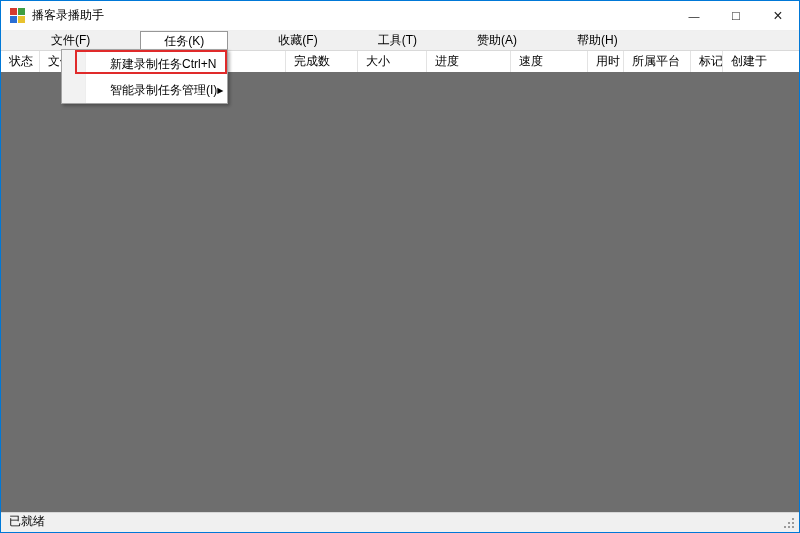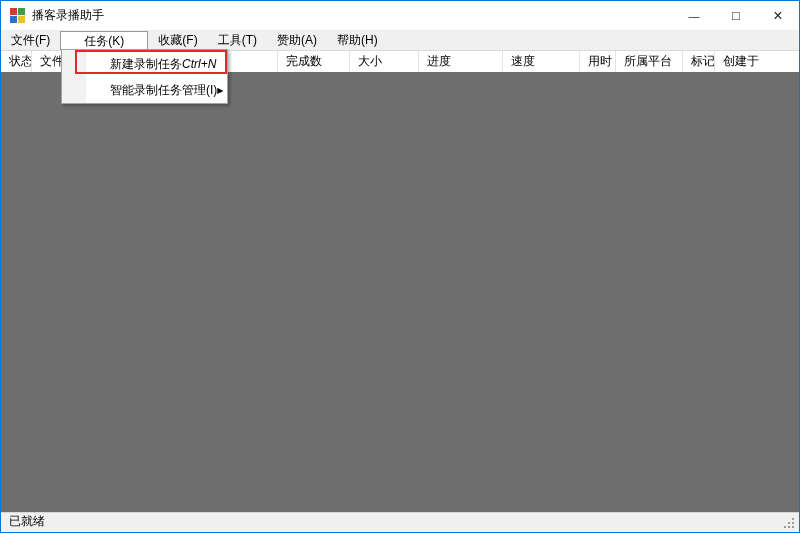--- a/index.html
+++ b/index.html
@@ -25,40 +25,40 @@
   .app-icon i:nth-child(4){background:#e8c22e;}
   .title{font-size:12px;color:#000;white-space:nowrap;}
   .controls{margin-left:auto;display:flex;height:100%;}
   .ctl{width:42px;height:100%;border:none;background:transparent;cursor:default;
     display:flex;align-items:center;justify-content:center;color:#222;padding:0;}
   .ctl.min{font-size:11px;}
   .ctl.max{font-size:13px;}
   .ctl.close{font-size:16px;}
   
   .menubar{height:19px;flex:0 0 auto;background:#f0f0f0;display:flex;align-items:stretch;font-size:12px;}
-  .menu-item{padding:0 10px;display:flex;align-items:center;color:#000;white-space:nowrap;}
+  .menu-item{padding:0 10px;display:flex;align-items:center;color:#000;white-space:nowrap;margin-left:40px;}
   .menu-item.open{background:#fff;border:1px solid #979797;border-bottom:none;padding:0 23px;}
   
   .headerrow{height:21px;flex:0 0 auto;background:#fff;display:flex;font-size:12px;border-top:1px solid #d9d9d9;}
   .hcell{box-sizing:border-box;border-right:1px solid #e3e3e3;display:flex;align-items:center;
     padding-left:8px;color:#000;white-space:nowrap;overflow:hidden;flex:0 0 auto;}
   .hcell.last{flex:1 1 auto;border-right:none;}
   
   .content{flex:1 1 auto;background:var(--content-bg);}
   .statusbar{height:20px;flex:0 0 auto;box-sizing:border-box;background:#f0f0f0;border-top:1px solid #d7d7d7;
     display:flex;align-items:flex-start;font-size:12px;padding-left:8px;position:relative;color:#000;}
   .grip{position:absolute;right:5px;bottom:4px;width:2px;height:2px;background:#9a9a9a;
     box-shadow:0 -4px #9a9a9a,0 -8px #9a9a9a,-4px 0 #9a9a9a,-4px -4px #9a9a9a,-8px 0 #9a9a9a;}
   
   .dropdown{position:absolute;left:60px;top:48px;width:167px;height:55px;box-sizing:border-box;
     background:#fff;border:1px solid #a3a3a3;box-shadow:2px 2px 3px rgba(0,0,0,.28);z-index:5;padding:1px 11px;}
   .gutter{position:absolute;left:0;top:0;bottom:0;width:23px;background:#f2f2f2;border-right:1px solid #eee;}
   .dmi{position:relative;height:26px;display:flex;align-items:center;font-size:12px;color:#000;
     padding-left:37px;padding-right:8px;box-sizing:border-box;white-space:nowrap;}
-  .dmi .shortcut{margin-left:auto;padding-right:16px;font-style:italic;}
+  .dmi .shortcut{margin-left:auto;padding-right:16px;}
   .dmi .submenu-arrow{margin-left:auto;font-size:8px;color:#000;padding-right:4px;}
   
   .annotation{position:absolute;left:74px;top:49px;width:152px;height:24px;box-sizing:border-box;
     border:2px solid var(--annotation);z-index:6;pointer-events:none;}
 </style>
 </head>
 <body>
 
 <div class="window">
 
@@ -80,21 +80,21 @@
   <div class="menubar">
     <span class="menu-item">文件(F)</span>
     <span class="menu-item open">任务(K)</span>
     <span class="menu-item">收藏(F)</span>
     <span class="menu-item">工具(T)</span>
     <span class="menu-item">赞助(A)</span>
     <span class="menu-item">帮助(H)</span>
   </div>
 
   <div class="headerrow">
-    <span class="hcell" style="width:31px">状态</span>
+    <span class="hcell" style="width:39px">状态</span>
     <span class="hcell" style="width:246px">文件</span>
     <span class="hcell" style="width:72px">完成数</span>
     <span class="hcell" style="width:69px">大小</span>
     <span class="hcell" style="width:84px">进度</span>
     <span class="hcell" style="width:77px">速度</span>
     <span class="hcell" style="width:36px">用时</span>
     <span class="hcell" style="width:67px">所属平台</span>
     <span class="hcell" style="width:32px">标记</span>
     <span class="hcell last">创建于</span>
   </div>

